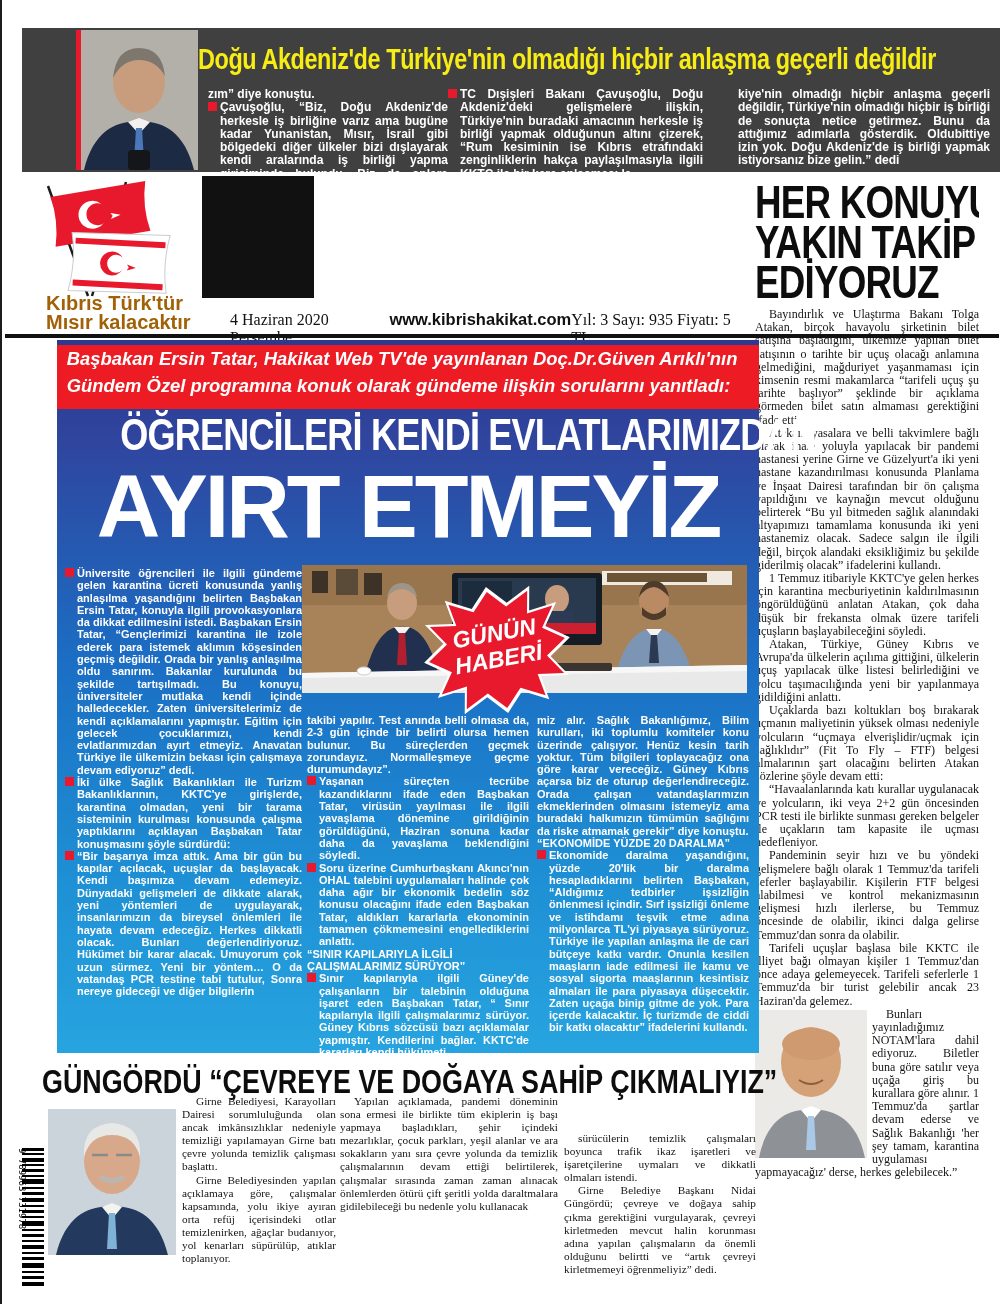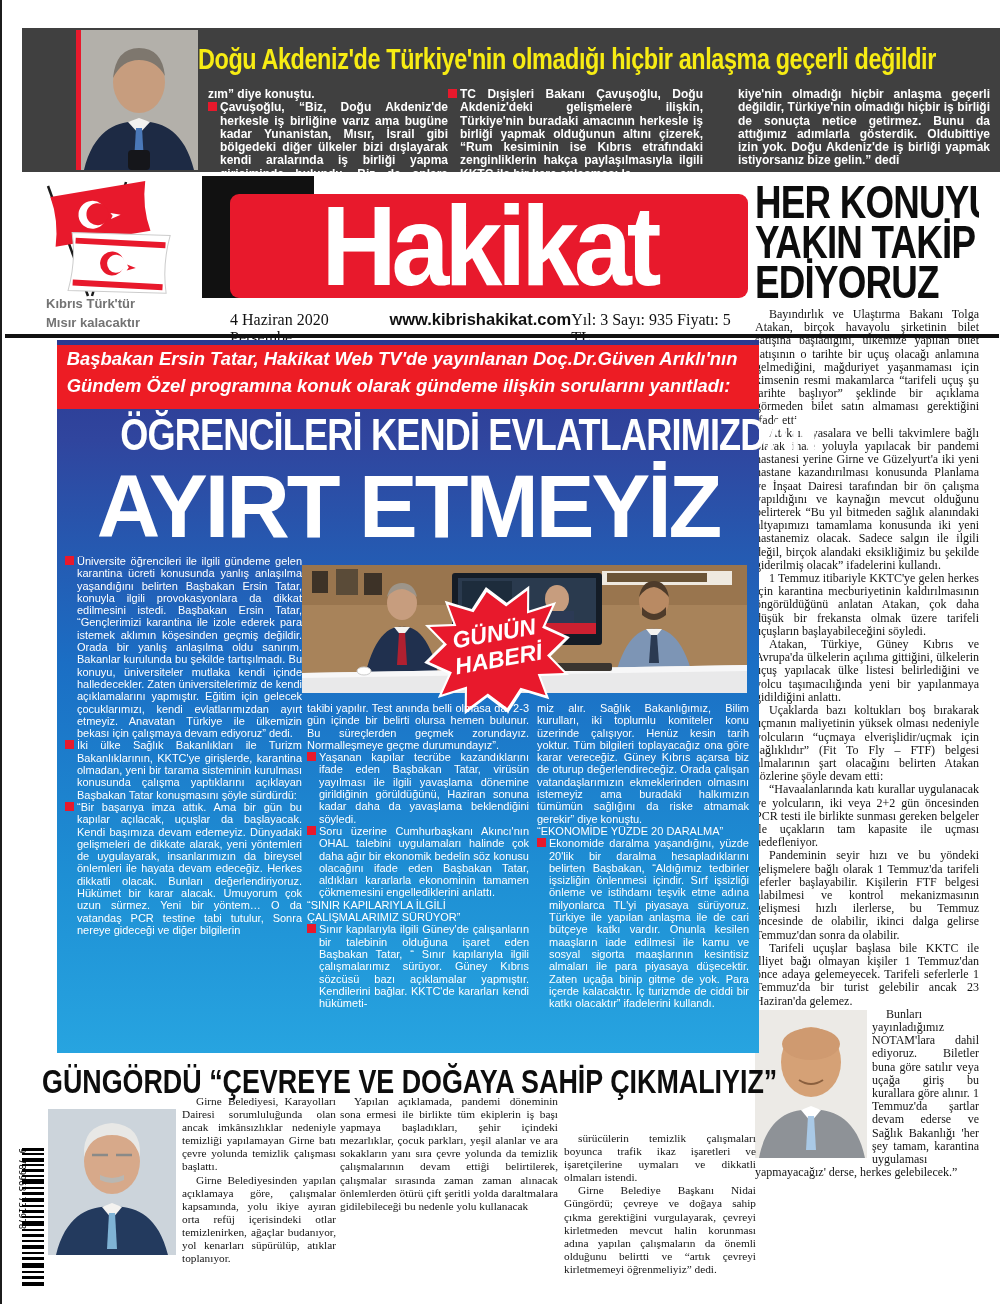--- a/index.html
+++ b/index.html
@@ -15,21 +15,21 @@
                font-size:30px;font-weight:800;letter-spacing:-.5px;transform:scaleX(.78);
                transform-origin:left top;}
   .tb-cols{position:absolute;left:172px;top:60px;width:806px;display:flex;}
   .tb-col{color:#ffffff;font-size:12px;font-weight:700;line-height:13.3px;text-align:justify;
           overflow:hidden;height:100px;}
   .tb-col p{margin:0;}
   .tb-col p.b{text-indent:-12px;padding-left:12px;}
   .bt{display:inline-block;width:9px;height:9px;background:#e8192c;margin-right:3px;}
   
   .flags{position:absolute;left:28px;top:180px;}
-  .slogan{position:absolute;left:44px;top:294px;color:#737373;font-weight:800;font-size:13px;line-height:19px;}
+  .slogan{position:absolute;left:44px;top:294px;color:#a16207;font-weight:800;font-size:20px;line-height:19px;}
   .logo-blacksq{position:absolute;left:200px;top:176px;width:112px;height:122px;background:#111;}
   .logo-block{position:absolute;left:228px;top:194px;width:518px;height:104px;background:#e8192c;
               border-radius:9px;display:flex;align-items:center;justify-content:center;}
   .logo-text{color:#fff;font-weight:900;font-size:104px;letter-spacing:-5px;line-height:100px;
              transform:scaleY(1.08);}
   .date-row{position:absolute;left:228px;top:310px;width:518px;display:flex;justify-content:space-between;
             align-items:baseline;font-size:16px;color:#111;}
   .d-serif{font-family:"Liberation Serif",serif;}
   .d-bold{font-weight:800;font-size:16.5px;}
   .mast-rule{position:absolute;left:3px;top:334px;width:994px;height:4px;background:#111;}
@@ -47,22 +47,22 @@
           font-style:italic;font-weight:800;}
   .kicker div{white-space:nowrap;transform:scaleX(.97);transform-origin:left top;font-size:19px;
               line-height:27px;padding-left:10px;}
   .ms-head-top{position:absolute;left:0;top:70px;width:702px;text-align:center;color:#fff;
                font-weight:900;font-size:44px;white-space:nowrap;transform:scaleX(.82);
                transform-origin:center top;letter-spacing:-1px;}
   .ms-head-main{position:absolute;left:0;top:114px;width:702px;text-align:center;color:#fff;
                 font-weight:900;font-size:88px;white-space:nowrap;letter-spacing:-3px;
                 transform:scaleY(1.02);transform-origin:center top;}
   .ms-photo{position:absolute;left:245px;top:225px;width:445px;height:128px;overflow:hidden;}
-  .ms-col{position:absolute;color:#fff;font-weight:400;font-size:11px;line-height:12.3px;
-          text-align:justify;overflow:hidden;}
+  .ms-col{position:absolute;color:#fff;font-weight:700;font-size:11px;line-height:12.3px;
+          text-align:justify;overflow:hidden;margin-top:12px;}
   .ms-col p{margin:0;}
   .ms-col p.b{text-indent:-12px;padding-left:12px;}
   .ms-col p.sub{text-indent:0;text-align:left;}
   #ms-c1{left:8px;top:215px;width:237px;height:492px;}
   #ms-c2{left:250px;top:362px;width:222px;height:348px;}
   #ms-c3{left:480px;top:362px;width:212px;height:348px;}
   
   .star{position:absolute;left:366px;top:246px;width:148px;height:128px;transform:rotate(-10deg);}
   .star .so,.star .sc{position:absolute;clip-path:polygon(100% 50%,85% 62%,95% 79%,76% 76%,79% 95%,62% 85%,50% 100%,38% 85%,21% 95%,24% 76%,5% 79%,15% 62%,0% 50%,15% 38%,5% 21%,24% 24%,21% 5%,38% 15%,50% 0%,62% 15%,79% 5%,76% 24%,95% 21%,85% 38%);}
   .star .so{left:0;top:0;width:148px;height:128px;background:#ffffff;}
@@ -132,23 +132,20 @@
         <circle cx="86" cy="84" r="9" fill="#ffffff"></circle>
         <path d="M97,84 l9,3 -9,3 2,-3 Z" fill="#e8192c"></path>
       </g>
     </svg>
   </div>
   <div class="slogan">
     <div>Kıbrıs Türk'tür</div>
     <div>Mısır kalacaktır</div>
   </div>
   <div class="logo-blacksq"></div>
-  <div class="logo-block">
-    <span class="logo-text">Hakikat</span>
-  </div>
   <div class="date-row">
     <span class="d-serif">4 Haziran 2020 Perşembe</span>
     <span class="d-bold">www.kibrishakikat.com</span>
     <span class="d-serif">Yıl: 3 Sayı: 935 Fiyatı: 5 TL</span>
   </div>
   <div class="mast-rule"></div>
 
   <div class="right-col">
     <div class="rc-headline">
       <div>HER KONUYU</div>
@@ -231,21 +228,21 @@
       </div>
     </div>
 
     <div class="ms-col" id="ms-c1">
       <p class="b"><span class="bt"></span><span>Üniversite öğrencileri ile ilgili gündeme gelen karantina ücreti konusunda yanlış anlaşılma yaşandığını belirten Başbakan  Ersin Tatar, konuyla ilgili provokasyonlara da dikkat edilmesini istedi. Başbakan Ersin Tatar,  “Gençlerimizi karantina ile izole ederek para istemek aklımın köşesinden geçmiş değildir. Orada bir yanlış anlaşılma oldu sanırım. Bakanlar kurulunda bu şekilde tartışılmadı. Bu konuyu, üniversiteler mutlaka kendi içinde halledecekler. Zaten üniversitelerimiz de kendi açıklamalarını yapmıştır. Eğitim için gelecek çocuklarımızı, kendi evlatlarımızdan ayırt etmeyiz.  Anavatan Türkiye ile ülkemizin bekası için çalışmaya devam ediyoruz” dedi.</span></p>
       <p class="b"><span class="bt"></span><span>İki ülke Sağlık Bakanlıkları ile Turizm Bakanlıklarının, KKTC'ye girişlerde, karantina olmadan, yeni bir tarama sisteminin kurulması konusunda çalışma yaptıklarını açıklayan Başbakan Tatar konuşmasını şöyle sürdürdü:</span></p>
       <p class="b"><span class="bt"></span><span>“Bir başarıya imza attık. Ama bir gün bu kapılar açılacak, uçuşlar da başlayacak. Kendi başımıza devam edemeyiz. Dünyadaki gelişmeleri de dikkate alarak, yeni yöntemleri de uygulayarak, insanlarımızın da bireysel önlemleri ile hayata devam edeceğiz. Herkes dikkatli olacak. Bunları değerlendiriyoruz. Hükümet bir karar alacak. Umuyorum çok uzun sürmez. Yeni bir yöntem… O da vatandaş PCR testine tabi tutulur, Sonra nereye gideceği ve diğer bilgilerin</span></p>
     </div>
     <div class="ms-col" id="ms-c2">
       <p>takibi yapılır. Test anında belli olmasa da, 2-3 gün içinde bir belirti olursa hemen bulunur. Bu süreçlerden geçmek zorundayız.  Normalleşmeye geçme durumundayız”.</p>
-      <p class="b"><span class="bt"></span><span>Yaşanan kapılar tecrübe kazandıklarını ifade eden Başbakan  Tatar, virüsün yayılması ile ilgili yavaşlama dönemine girildiğinin görüldüğünü, Haziran sonuna kadar daha da yavaşlama beklendiğini söyledi.</span></p>
+      <p class="b"><span class="bt"></span><span>Yaşanan süreçten tecrübe kazandıklarını ifade eden Başbakan  Tatar, virüsün yayılması ile ilgili yavaşlama dönemine girildiğinin görüldüğünü, Haziran sonuna kadar daha da yavaşlama beklendiğini söyledi.</span></p>
       <p class="b"><span class="bt"></span><span>Soru üzerine Cumhurbaşkanı Akıncı'nın OHAL talebini uygulamaları halinde çok daha ağır bir ekonomik bedelin söz konusu olacağını ifade eden Başbakan Tatar, aldıkları kararlarla ekonominin tamamen çökmemesini engellediklerini anlattı.</span></p>
       <p class="sub">“SINIR KAPILARIYLA İLGİLİ ÇALIŞMALARIMIZ SÜRÜYOR”</p>
       <p class="b"><span class="bt"></span><span>Sınır kapılarıyla ilgili Güney'de çalışanların bir talebinin olduğuna işaret eden  Başbakan Tatar, “ Sınır kapılarıyla ilgili çalışmalarımız sürüyor. Güney Kıbrıs sözcüsü bazı açıklamalar yapmıştır. Kendilerini bağlar. KKTC'de kararları kendi hükümeti-</span></p>
     </div>
     <div class="ms-col" id="ms-c3">
       <p>miz alır. Sağlık Bakanlığımız, Bilim kurulları, iki toplumlu komiteler konu üzerinde çalışıyor. Henüz kesin tarih yoktur. Tüm bilgileri toplayacağız ona göre karar vereceğiz. Güney Kıbrıs açarsa biz de oturup değerlendireceğiz. Orada çalışan vatandaşlarımızın ekmeklerinden olmasını istemeyiz ama buradaki halkımızın tümümün sağlığını da riske atmamak gerekir” diye konuştu.</p>
       <p class="sub">“EKONOMİDE YÜZDE 20 DARALMA”</p>
       <p class="b"><span class="bt"></span><span>Ekonomide daralma yaşandığını, yüzde 20'lik bir daralma hesapladıklarını belirten Başbakan, “Aldığımız tedbirler işsizliğin önlenmesi içindir. Sırf işsizliği önleme ve istihdamı teşvik etme adına milyonlarca TL'yi piyasaya sürüyoruz. Türkiye ile yapılan anlaşma ile de cari bütçeye katkı vardır. Onunla kesilen maaşların iade edilmesi ile kamu ve sosyal sigorta maaşlarının kesintisiz almaları ile para piyasaya düşecektir. Zaten uçağa binip gitme de yok. Para içerde kalacaktır. İç turizmde de ciddi bir katkı olacaktır” ifadelerini kullandı.</span></p>
     </div>
   </div>

